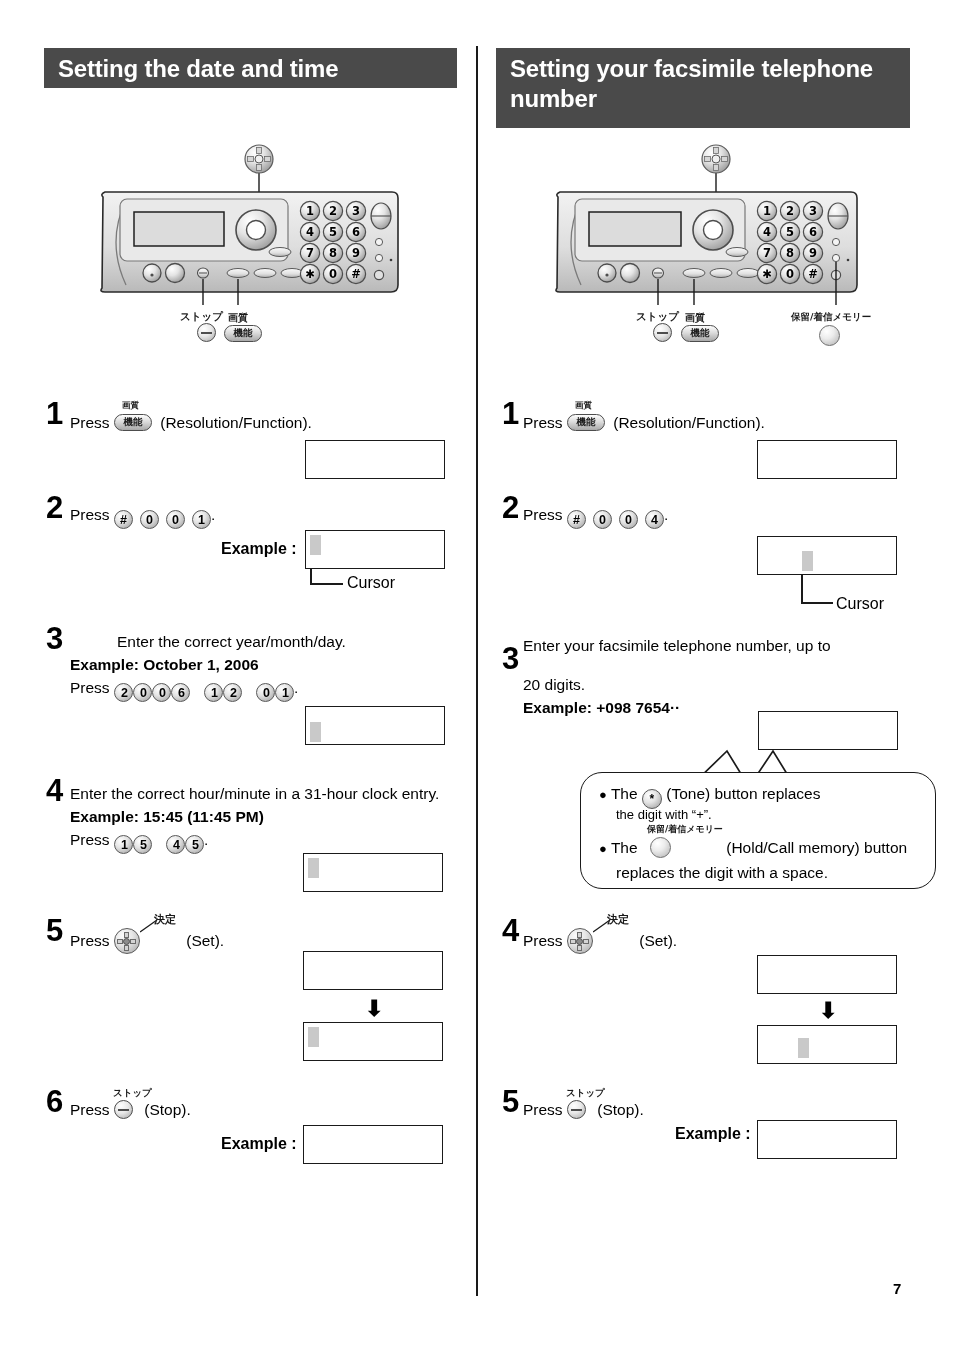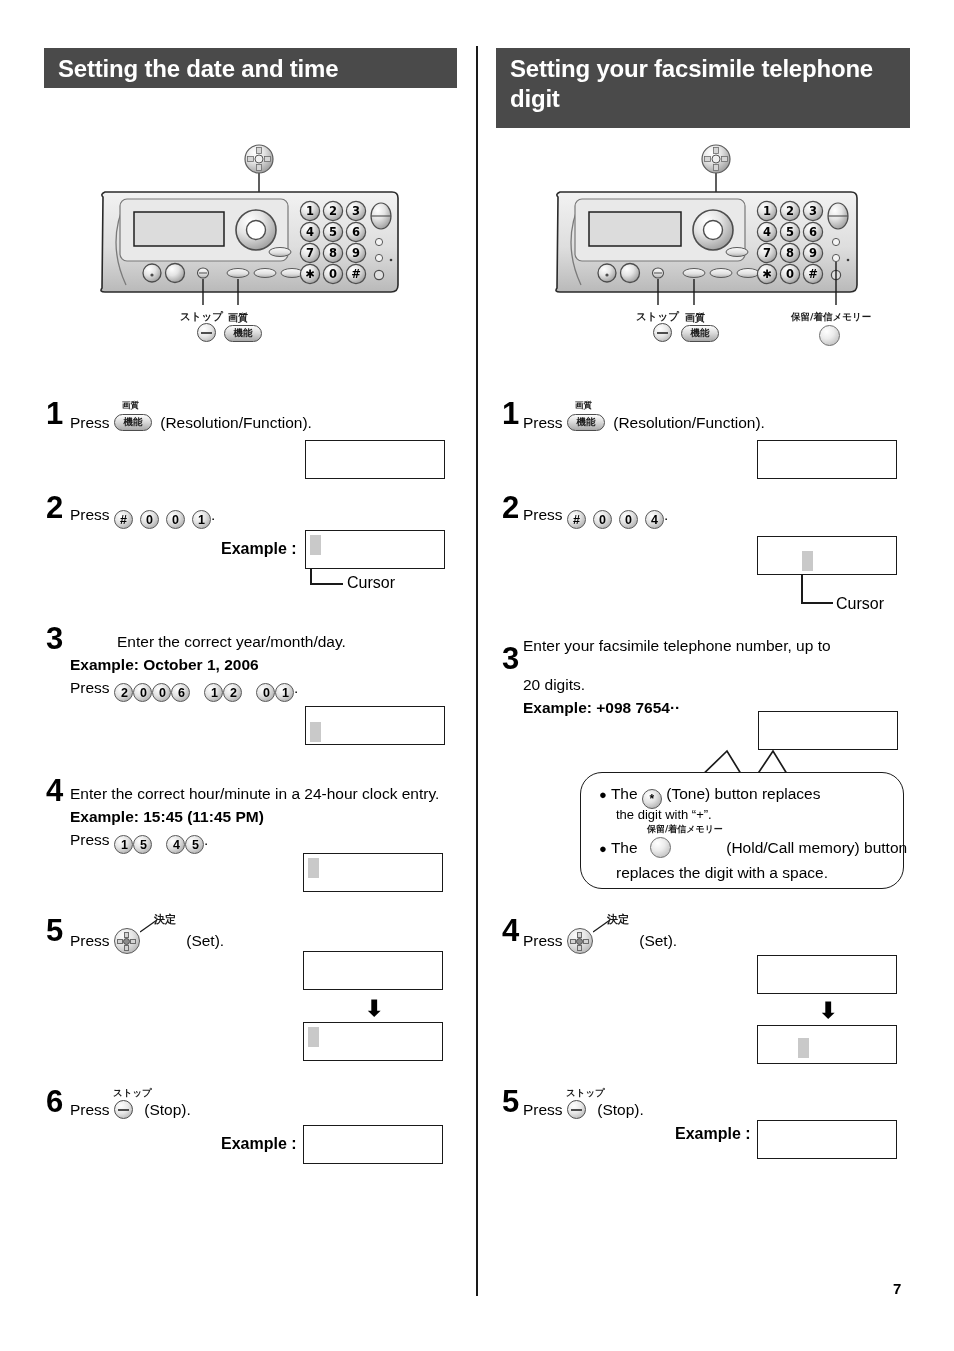--- a/index.html
+++ b/index.html
@@ -220,21 +220,21 @@
     font-weight: bold;
   }
 </style>
 </head>
 <body>
 
 <div class="page">
 
   <div class="section-header" id="hdr-left">Setting the date and time</div>
 
-  <div class="section-header" id="hdr-right">Setting your facsimile telephone digit</div>
+  <div class="section-header" id="hdr-right">Setting your facsimile telephone number</div>
 
   <div class="divider"></div>
 
   <div class="machine" style="left:96px; top:142px; width:310px; height:215px;">
     <svg width="310" height="215" viewBox="0 0 310 215" xmlns="http://www.w3.org/2000/svg">
       <defs>
         <linearGradient id="bodyGL" x1="0" y1="0" x2="0" y2="1">
           <stop offset="0%" stop-color="#f2f2f2"></stop>
           <stop offset="55%" stop-color="#dedede"></stop>
           <stop offset="100%" stop-color="#b9b9b9"></stop>
@@ -456,21 +456,21 @@
   <div class="txt txt-b" style="left:70px; top:655px;">Example: October 1, 2006</div>
   <div class="txt" style="left:70px; top:678px;">
     <span>Press</span>
     <span class="key-seq"><span class="keycircle">2</span><span class="keycircle">0</span><span class="keycircle">0</span><span class="keycircle">6</span></span><span class="key-gap"></span><span class="key-gap"></span><span class="key-seq"><span class="keycircle">1</span><span class="keycircle">2</span></span><span class="key-gap"></span><span class="key-gap"></span><span class="key-seq"><span class="keycircle">0</span><span class="keycircle">1</span></span><span>.</span>
   </div>
   <div class="lcd" style="left:305px; top:706px; width:140px; height:39px;">
     <div class="cursor-blk" style="left:4px; top:15px;"></div>
   </div>
 
   <div class="step-num" style="left:46px; top:775px;">4</div>
-  <div class="txt" style="left:70px; top:784px;">Enter the correct hour/minute in a 24-hour clock entry.</div>
+  <div class="txt" style="left:70px; top:784px;">Enter the correct hour/minute in a 31-hour clock entry.</div>
   <div class="txt txt-b" style="left:70px; top:807px;">Example: 15:45 (11:45 PM)</div>
   <div class="txt" style="left:70px; top:830px;">
     <span>Press</span>
     <span class="key-seq"><span class="keycircle">1</span><span class="keycircle">5</span></span><span class="key-gap"></span><span class="key-gap"></span><span class="key-seq"><span class="keycircle">4</span><span class="keycircle">5</span></span><span>.</span>
   </div>
   <div class="lcd" style="left:303px; top:853px; width:140px; height:39px;">
     <div class="cursor-blk" style="left:4px; top:4px;"></div>
   </div>
 
   <div class="step-num" style="left:46px; top:915px;">5</div>
@@ -536,21 +536,21 @@
   <div class="txt" style="left:523px; top:675px;">20 digits.</div>
   <div class="txt txt-b" style="left:523px; top:698px;">Example: +098 7654··</div>
   <div class="lcd" style="left:758px; top:711px; width:140px; height:39px;"></div>
 
   <div style="position:absolute; left:690px; top:749px; width:215px; height:46px;">
     <svg width="215" height="46" xmlns="http://www.w3.org/2000/svg">
       <polyline points="0,38 37,2 59,38 83,2 105,38" fill="none" stroke="#1a1a1a" stroke-width="1.7"></polyline>
     </svg>
   </div>
 
-  <div class="bubble" style="left:580px; top:772px; width:324px; height:117px;text-decoration:underline;">
+  <div class="bubble" style="left:580px; top:772px; width:356px; height:117px;text-decoration:underline;">
     <div style="position:absolute; left:18px; top:11px; font-size:15.5px; line-height:19px; white-space:nowrap;">
       <span style="font-size:13px;">●</span>
       <span>The</span>
       <span class="tonekey">*</span>
       <span>(Tone) button replaces</span>
     </div>
     <div style="position:absolute; left:35px; top:32px; font-size:13px; line-height:19px; white-space:nowrap;">the digit with “+”.</div>
     <div style="position:absolute; left:18px; top:64px; font-size:15.5px; line-height:19px; white-space:nowrap;">
       <span style="font-size:13px;">●</span>
       <span>The</span>

